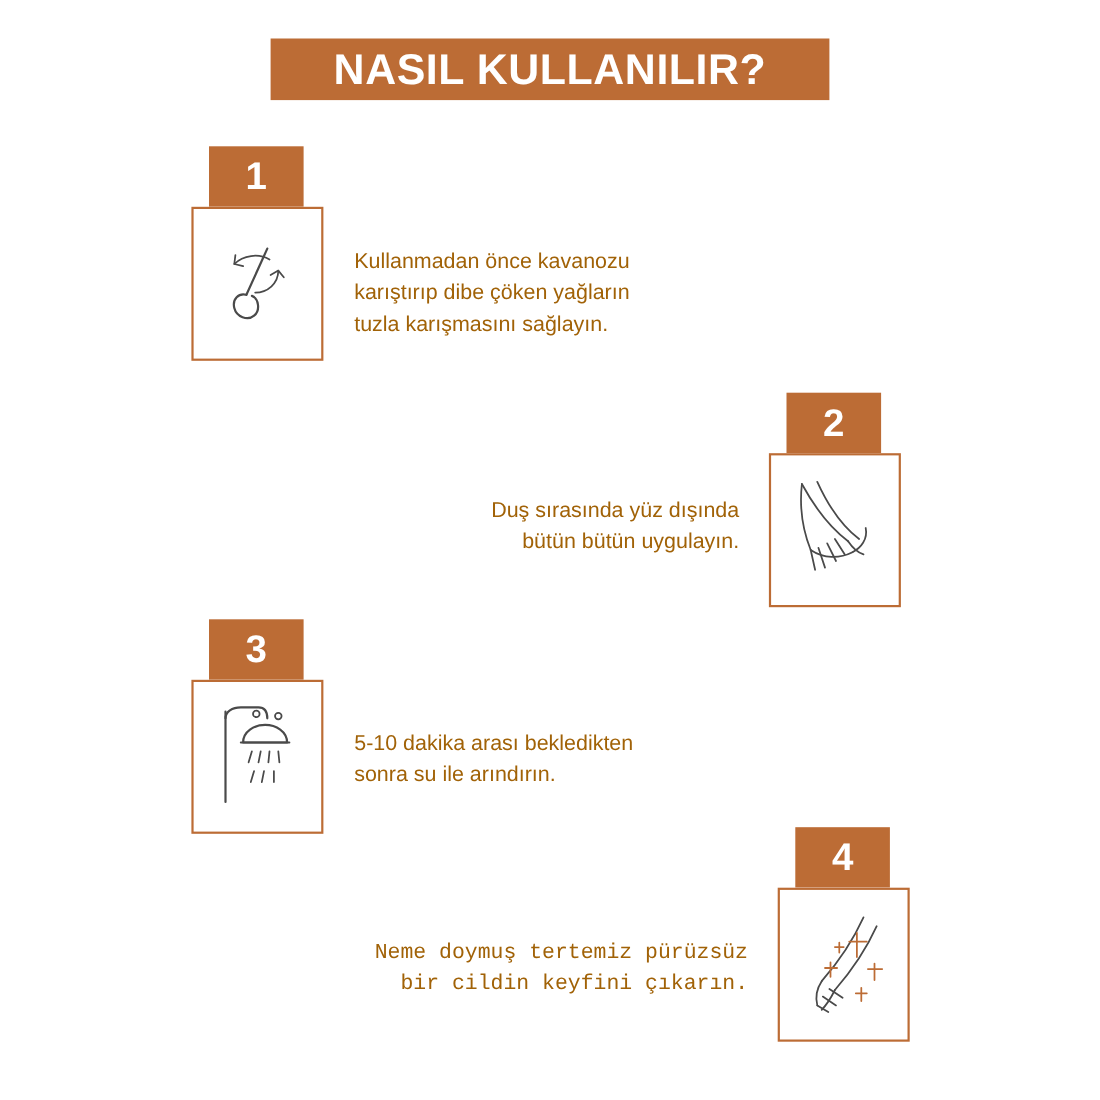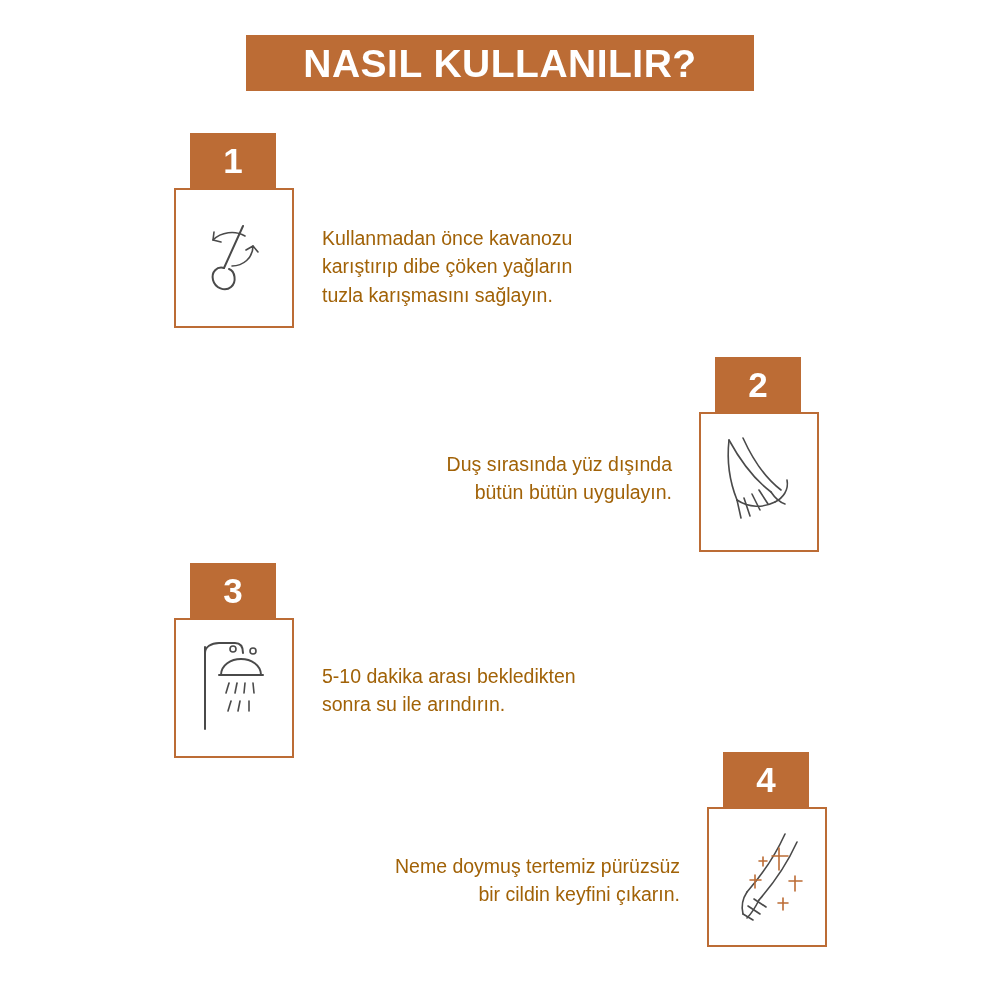--- a/index.html
+++ b/index.html
@@ -98,21 +98,21 @@
   #step2-text { left: 340px; top: 450px; width: 332px; }
 
   
   #step3 .badge { left: 190px; top: 563px; }
   #step3 .icon-box { left: 174px; top: 618px; }
   #step3-text { left: 322px; top: 662px; width: 340px; }
 
   
   #step4 .badge { left: 723px; top: 752px; }
   #step4 .icon-box { left: 707px; top: 807px; }
-  #step4-text { left: 300px; top: 852px; width: 380px; }
+  #step4-text { left: 300px; top: 852px; width: 380px; font-family: Liberation Mono, monospace; }
 
   .stroke {
     fill: none;
     stroke: #4a4a4a;
     stroke-width: 2;
     stroke-linecap: round;
     stroke-linejoin: round;
   }
   .stroke-thin {
     fill: none;

